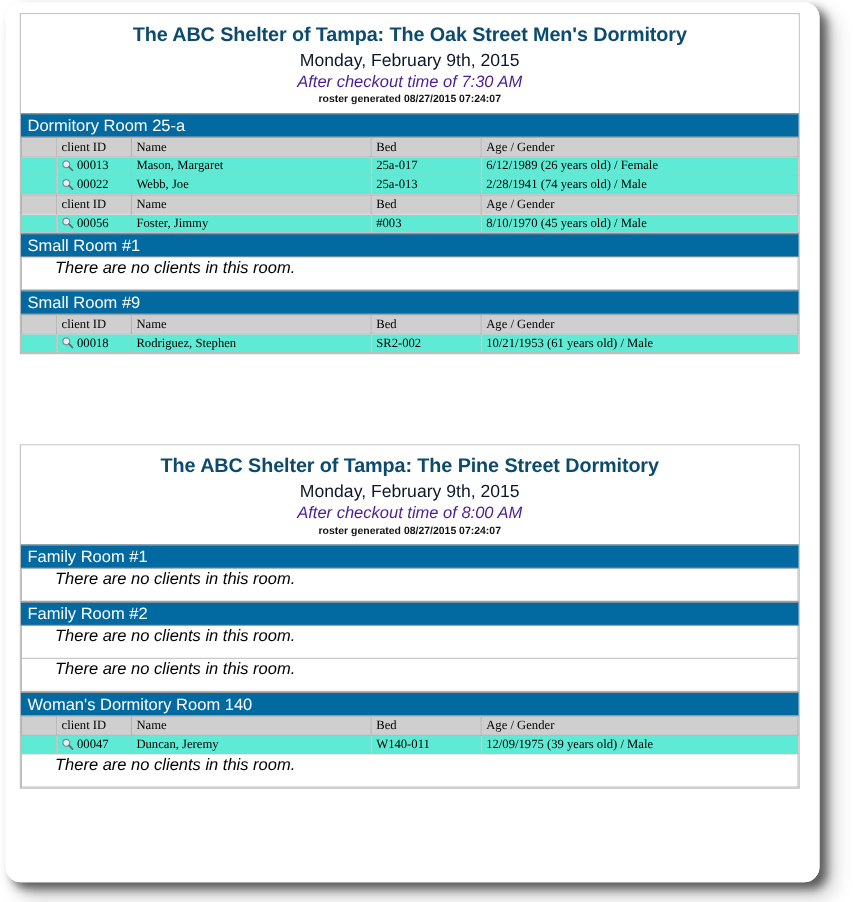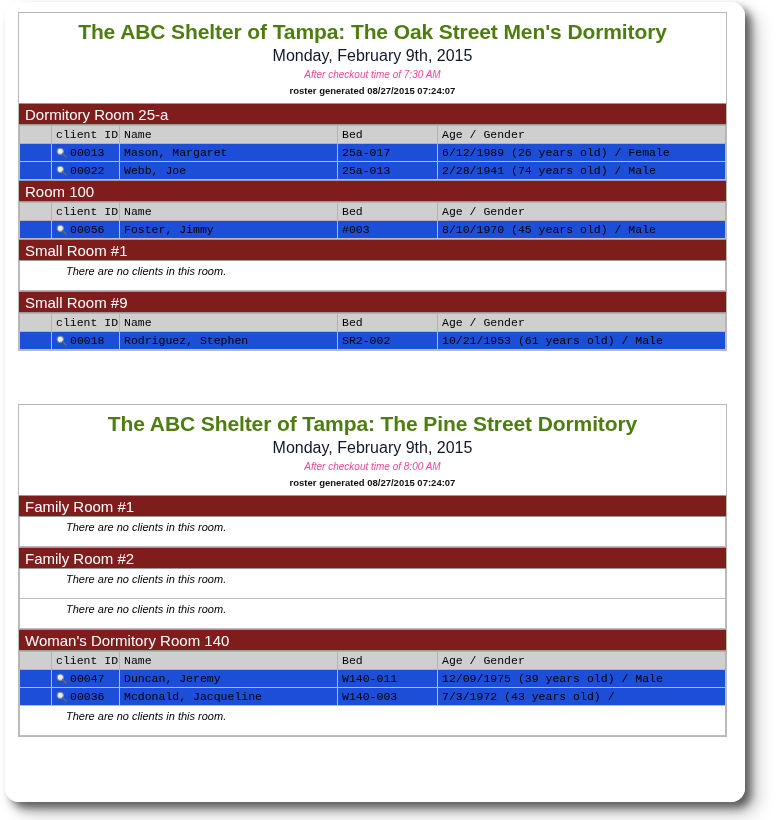--- a/index.html
+++ b/index.html
@@ -55,73 +55,73 @@
 
   
   .report-head {
     background: #ffffff;
     text-align: center;
     padding: 5px 4px 4px 4px;
     box-sizing: border-box;
   }
   .report-title {
     font-family: "Liberation Sans", sans-serif;
-    font-size: 21px;
+    font-size: 18px;
     font-weight: bold;
     line-height: 27px;
     letter-spacing: -0.1px;
-    color: #4d7c0f;
+    color: #0c4a6e;
     white-space: nowrap;
   }
   .report-date {
     font-family: "Liberation Sans", sans-serif;
     font-size: 16px;
     font-weight: normal;
     line-height: 21px;
     color: #0f172a;
   }
   .report-checkout {
     font-family: "Liberation Sans", sans-serif;
-    font-size: 10px;
+    font-size: 15px;
     font-style: italic;
     font-weight: normal;
     line-height: 18px;
-    color: #ec4899;
+    color: #4c1d95;
   }
   .report-generated {
     font-family: "Liberation Sans", sans-serif;
     font-size: 9.5px;
     font-weight: bold;
     line-height: 14px;
     color: #111;
     padding-bottom: 1px;
   }
 
   
   .room-header {
-    background: #7f1d1d;
+    background: #0369a1;
     color: #ffffff;
     font-family: "Liberation Sans", sans-serif;
     font-size: 15px;
     font-weight: normal;
     line-height: 22px;
     height: 22px;
     padding: 0 16px 0 6px;
     box-sizing: border-box;
     border-top: 1px solid #9a9a9a;
     border-bottom: 1px solid #9a9a9a;
     white-space: nowrap;
     overflow: hidden;
   }
 
   table.roster {
     width: 100%;
     border-collapse: collapse;
     table-layout: fixed;
-    font-family: Liberation Mono, monospace;
+    font-family: Liberation Serif, serif;
     font-size: 11.5px;
   }
   table.roster th,
   table.roster td {
     border: 1px solid #bdbdbd;
     padding: 2px 4px;
     height: 17px;
     text-align: left;
     vertical-align: middle;
     font-weight: normal;
@@ -129,21 +129,21 @@
     overflow: hidden;
     white-space: nowrap;
   }
   table.roster thead th {
     background: #cfcfcf;
     color: #000;
     font-size: 11.5px;
     border-color: #b3b3b3;
   }
   table.roster tbody td {
-    background: #1d4ed8;
+    background: #5eead4;
     color: #000;
   }
   .col-spacer { width: 32px; }
   .col-id     { width: 68px; }
   .col-name   { width: 218px; }
   .col-bed    { width: 100px; }
   .col-age    { width: auto; }
 
   td.cell-id { padding-left: 3px; }
 
@@ -158,26 +158,25 @@
   .empty-room {
     background: #ffffff;
     border-left: 1px solid #bdbdbd;
     border-right: 1px solid #bdbdbd;
     border-bottom: 1px solid #bdbdbd;
     height: 30px;
     box-sizing: border-box;
   }
   .empty-room-text {
     font-family: "Liberation Sans", sans-serif;
-    font-size: 11px;
+    font-size: 15px;
     font-style: italic;
     color: #000;
     padding: 3px 0 0 30px;
     line-height: 14px;
-    margin-left: 16px;
   }
 </style>
 </head>
 <body>
 
 <div id="page-card">
   <div id="card-inner">
       <div class="report-panel" id="panel-oak">
         <div class="report-head">
           <div class="report-title">The ABC Shelter of Tampa: The Oak Street Men's Dormitory</div>
@@ -219,21 +218,20 @@
               <td class="cell-id"><span class="magnifier-icon"><svg width="11" height="11" viewBox="0 0 11 11" xmlns="http://www.w3.org/2000/svg">
                     <circle cx="4.3" cy="4.3" r="3.1" fill="#e9eef5" stroke="#7d8b99" stroke-width="1.1"></circle>
                     <line x1="6.7" y1="6.7" x2="10" y2="10" stroke="#5f6b77" stroke-width="1.6" stroke-linecap="round"></line>
                   </svg></span><span>00022</span></td>
               <td>Webb, Joe</td>
               <td>25a-013</td>
               <td>2/28/1941 (74 years old) / Male</td>
             </tr>
           </tbody>
         </table>
-        <div class="room-header">Room 100</div>
         <table class="roster">
           <colgroup>
             <col class="col-spacer">
             <col class="col-id">
             <col class="col-name">
             <col class="col-bed">
             <col class="col-age">
           </colgroup>
           <thead>
             <tr>
@@ -333,30 +331,20 @@
             <tr>
               <td></td>
               <td class="cell-id"><span class="magnifier-icon"><svg width="11" height="11" viewBox="0 0 11 11" xmlns="http://www.w3.org/2000/svg">
                     <circle cx="4.3" cy="4.3" r="3.1" fill="#e9eef5" stroke="#7d8b99" stroke-width="1.1"></circle>
                     <line x1="6.7" y1="6.7" x2="10" y2="10" stroke="#5f6b77" stroke-width="1.6" stroke-linecap="round"></line>
                   </svg></span><span>00047</span></td>
               <td>Duncan, Jeremy</td>
               <td>W140-011</td>
               <td>12/09/1975 (39 years old) / Male</td>
             </tr>
-            <tr>
-              <td></td>
-              <td class="cell-id"><span class="magnifier-icon"><svg width="11" height="11" viewBox="0 0 11 11" xmlns="http://www.w3.org/2000/svg">
-                    <circle cx="4.3" cy="4.3" r="3.1" fill="#e9eef5" stroke="#7d8b99" stroke-width="1.1"></circle>
-                    <line x1="6.7" y1="6.7" x2="10" y2="10" stroke="#5f6b77" stroke-width="1.6" stroke-linecap="round"></line>
-                  </svg></span><span>00036</span></td>
-              <td>Mcdonald, Jacqueline</td>
-              <td>W140-003</td>
-              <td>7/3/1972 (43 years old) /</td>
-            </tr>
           </tbody>
         </table>
         <div class="empty-room">
           <div class="empty-room-text">There are no clients in this room.</div>
         </div>
       </div>
     </div>
 </div>
 
 </body></html>

